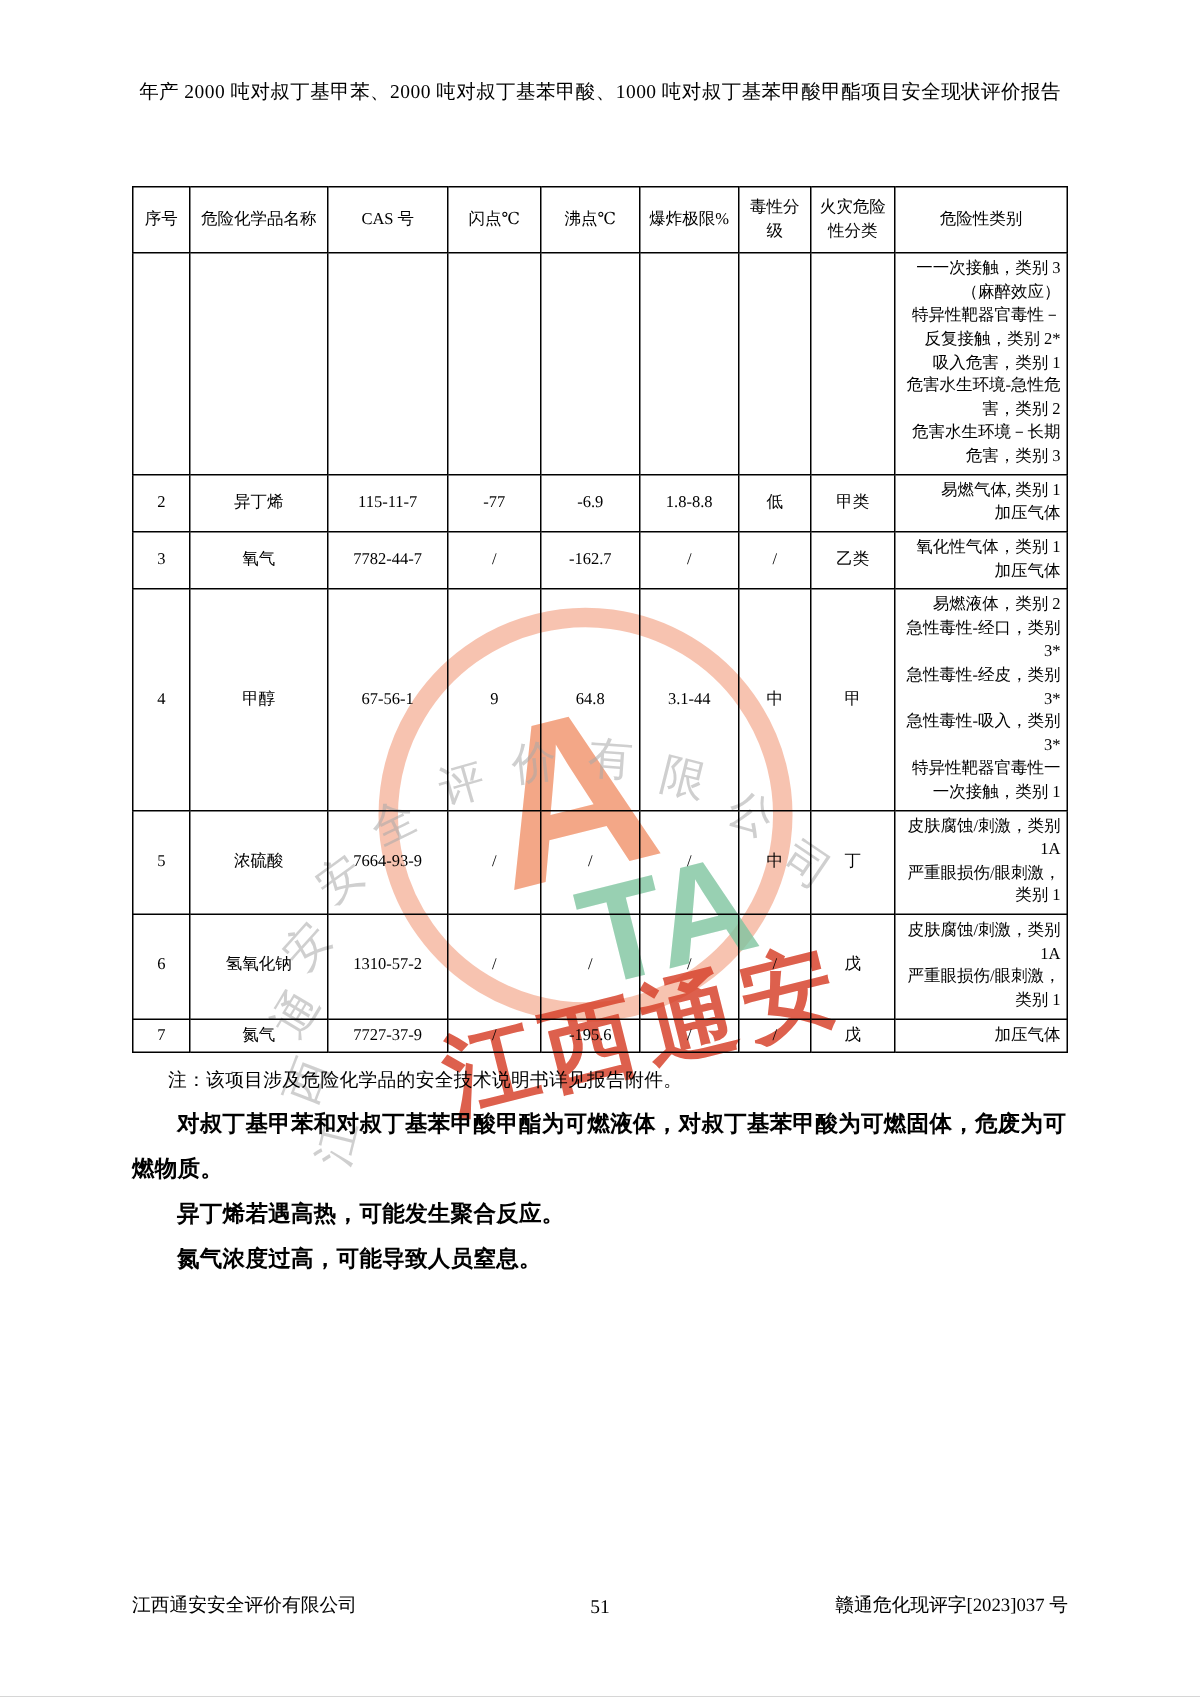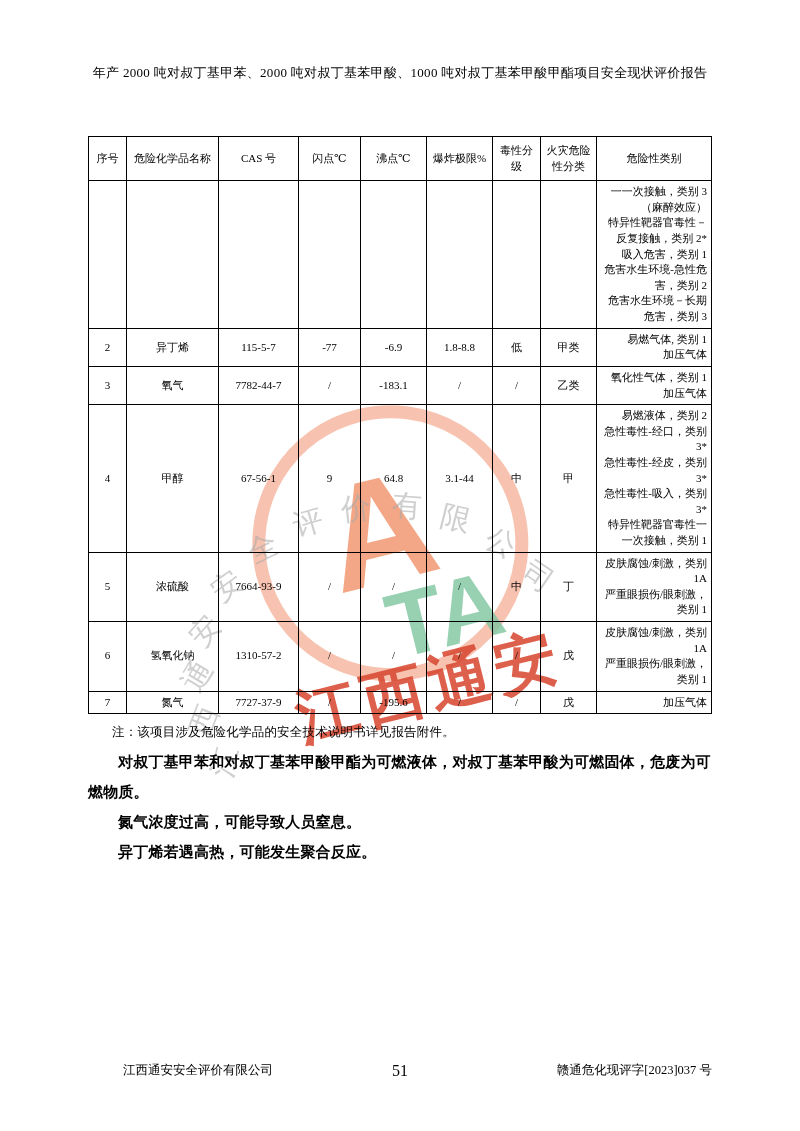--- a/index.html
+++ b/index.html
@@ -14,21 +14,21 @@
     position: relative;
     width: 800px;
     height: 1131px;
     background: #ffffff;
     overflow: hidden;
     box-sizing: border-box;
   }
   .page-inner {
     position: relative;
     z-index: 3;
-    padding: 16px 88px;
+    padding: 4px 88px;
   }
 
   
   .watermark {
     position: absolute;
     left: 0; top: 0;
     width: 800px;
     height: 1131px;
     z-index: 1;
     pointer-events: none;
@@ -170,23 +170,23 @@
     display: flex;
     align-items: center;
     justify-content: space-between;
     font-size: 12.5px;
     color: #000;
   }
   .footer .pageno {
     position: absolute;
     left: 0; right: 0;
     text-align: center;
-    font-size: 16px;
-  }
-  .footer .left, .footer .right { position: relative; z-index: 1; margin-left: 35px; }
+    font-size: 13px;
+  }
+  .footer .left, .footer .right { position: relative; z-index: 1; }
 </style>
 </head>
 <body>
 
 <div class="page">
 
   <div class="watermark">
     <div class="wm-stage">
       <div class="wm-ring"></div>
       <div class="wm-a">A</div>
@@ -245,34 +245,34 @@
             <td class="c"></td>
             <td class="c"></td>
             <td class="c"></td>
             <td class="c"></td>
             <td class="c"></td>
             <td class="l">一一次接触，类别 3（麻醉效应）<br>特异性靶器官毒性－反复接触，类别 2*<br>吸入危害，类别 1<br>危害水生环境-急性危害，类别 2<br>危害水生环境－长期危害，类别 3</td>
           </tr>
           <tr>
             <td class="c">2</td>
             <td class="c">异丁烯</td>
-            <td class="c">115-5-7</td>
+            <td class="c">115-11-7</td>
             <td class="c">-77</td>
             <td class="c">-6.9</td>
             <td class="c">1.8-8.8</td>
             <td class="c">低</td>
             <td class="c">甲类</td>
             <td class="l">易燃气体, 类别 1<br>加压气体</td>
           </tr>
           <tr>
             <td class="c">3</td>
             <td class="c">氧气</td>
             <td class="c">7782-44-7</td>
             <td class="c">/</td>
-            <td class="c">-183.1</td>
+            <td class="c">-162.7</td>
             <td class="c">/</td>
             <td class="c">/</td>
             <td class="c">乙类</td>
             <td class="l">氧化性气体，类别 1<br>加压气体</td>
           </tr>
           <tr>
             <td class="c">4</td>
             <td class="c">甲醇</td>
             <td class="c">67-56-1</td>
             <td class="c">9</td>
@@ -315,22 +315,22 @@
             <td class="c">戊</td>
             <td class="l">加压气体</td>
           </tr>
         </tbody>
     </table>
 
     <div class="note">注：该项目涉及危险化学品的安全技术说明书详见报告附件。</div>
 
     <div class="body-block">
       <p class="para">对叔丁基甲苯和对叔丁基苯甲酸甲酯为可燃液体，对叔丁基苯甲酸为可燃固体，危废为可燃物质。</p>
+      <p class="para">异丁烯若遇高热，可能发生聚合反应。</p>
       <p class="para">氮气浓度过高，可能导致人员窒息。</p>
-      <p class="para">异丁烯若遇高热，可能发生聚合反应。</p>
     </div>
   </div>
 
   <div class="footer">
     <div class="left">江西通安安全评价有限公司</div>
     <div class="pageno">51</div>
     <div class="right">赣通危化现评字[2023]037 号</div>
   </div>
 
 </div>

